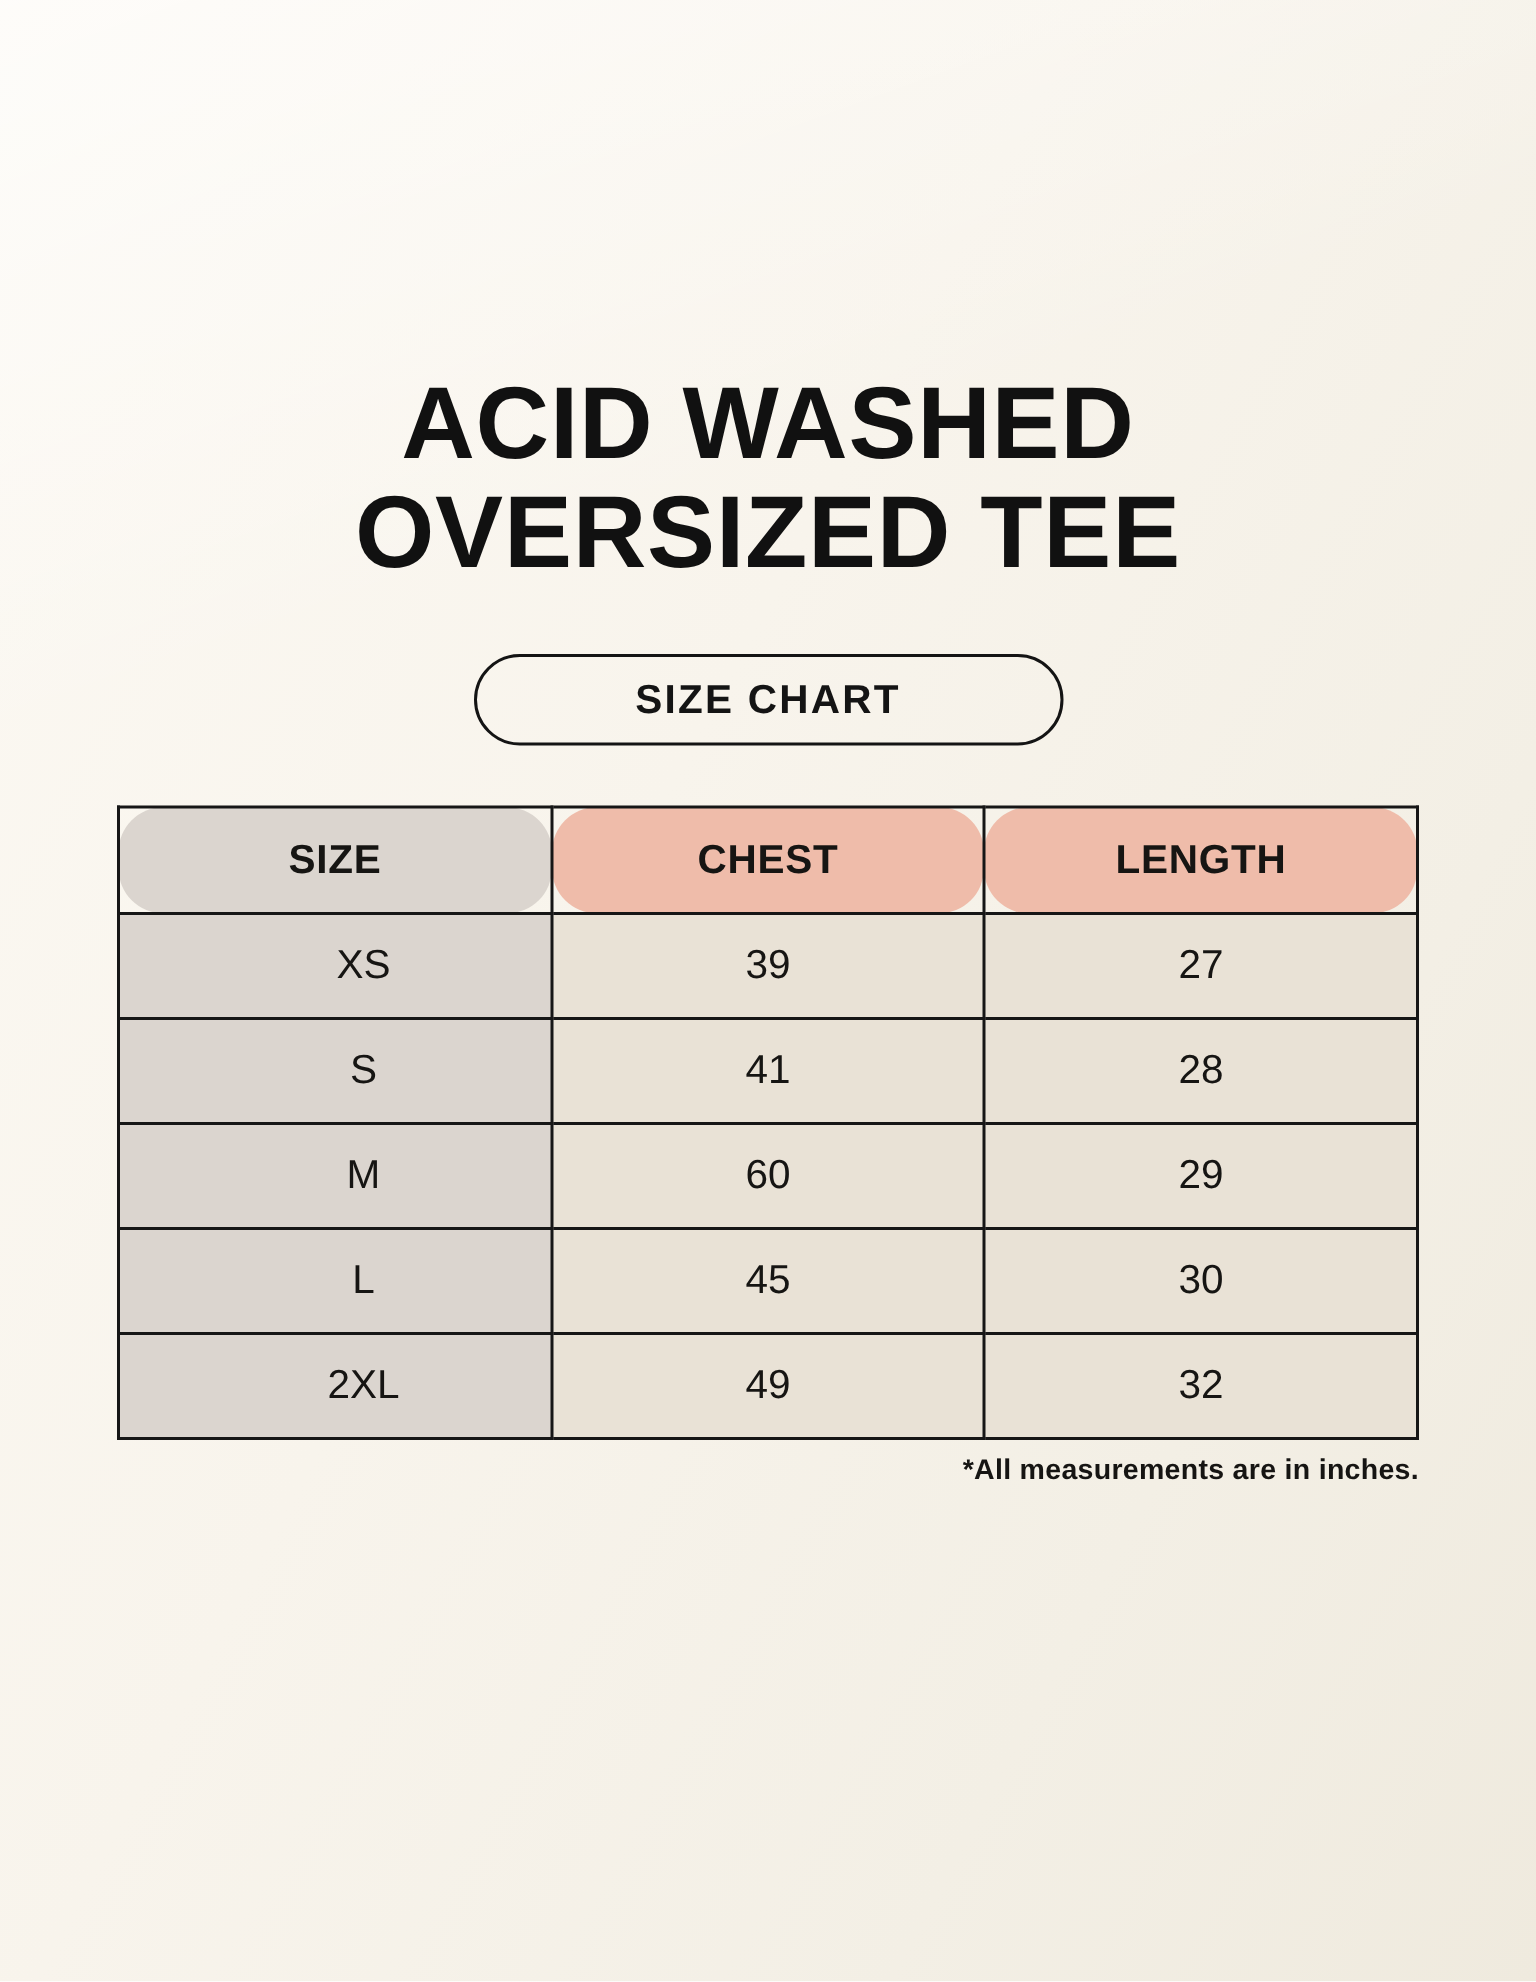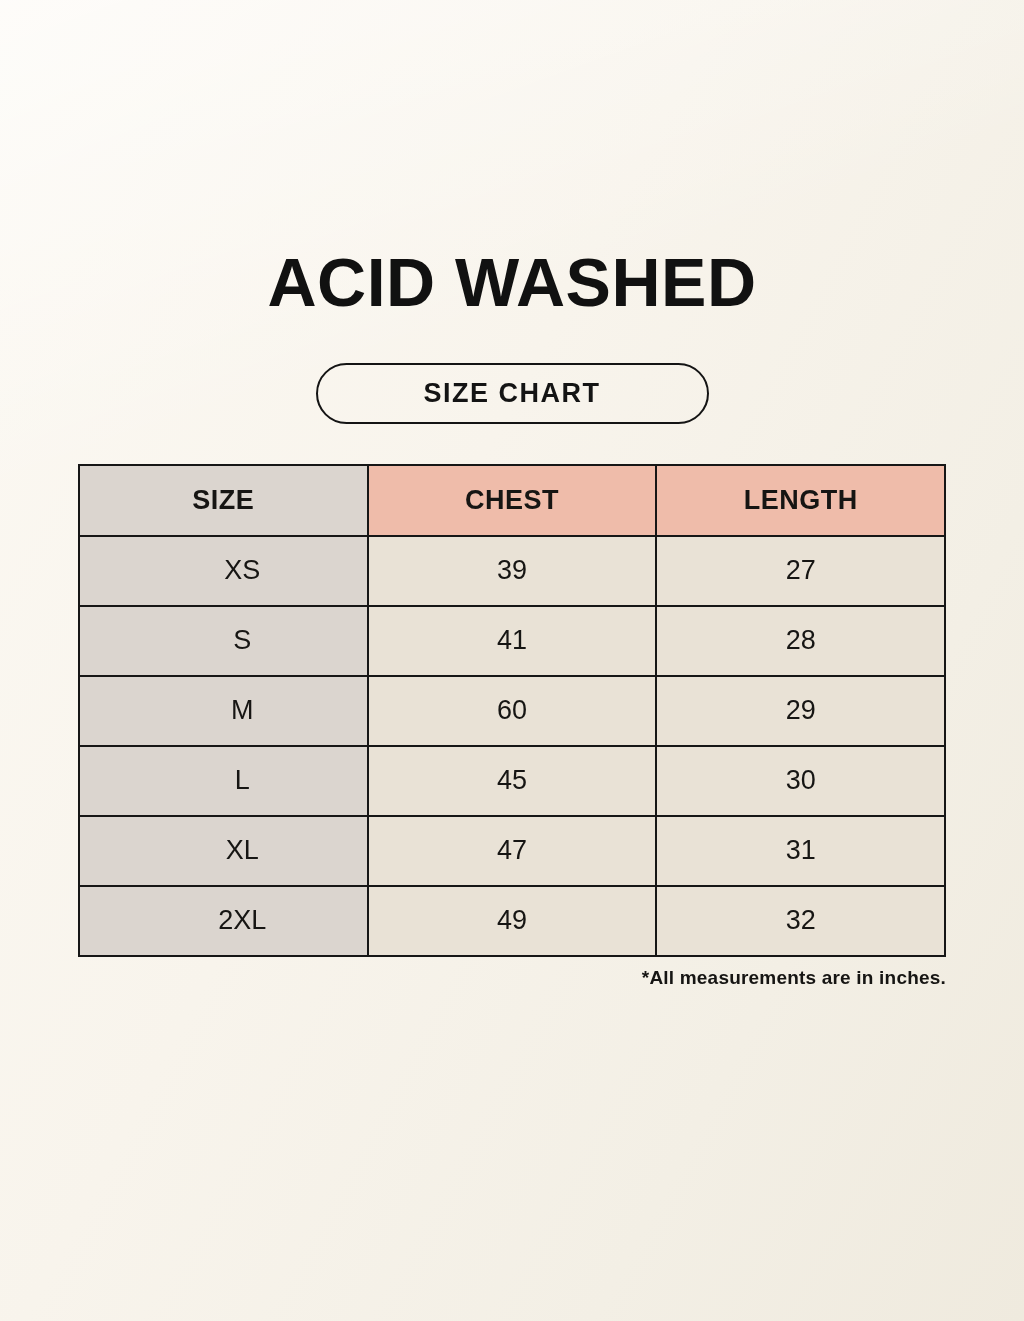--- a/index.html
+++ b/index.html
@@ -53,20 +53,21 @@
   th, td {
     border: 2.5px solid #161616;
     text-align: center;
     vertical-align: middle;
   }
   thead th {
     height: 71px;
     font-size: 27px;
     font-weight: 700;
     letter-spacing: 0.5px;
+    border-radius: 30px;
   }
   tbody td { height: 70px; font-size: 27px; }
   .bg-grey   { background: #dbd5cf; }
   .bg-accent { background: #efbcaa; }
   .bg-data   { background: #e9e2d6; }
   td.cell-size { font-weight: 400; padding-left: 38px; }
   td.cell-data { font-weight: 400; margin-left: 16px; }
   .footnote {
     width: 868px;
     margin: 10px auto 8px;
@@ -77,20 +78,21 @@
     color: #161513;
   }
 </style>
 </head>
 <body>
 
 <div class="canvas">
 
   <div class="title">
     <div>ACID WASHED</div>
+    <div>OVERSIZED TEE</div>
   </div>
 
   <div class="badge">
     <span>SIZE CHART</span>
   </div>
 
   <div class="table-wrap">
     <table>
       <thead>
         <tr>
@@ -114,25 +116,20 @@
           <td class="bg-grey cell-size">M</td>
           <td class="bg-data cell-data">60</td>
           <td class="bg-data cell-data">29</td>
         </tr>
         <tr>
           <td class="bg-grey cell-size">L</td>
           <td class="bg-data cell-data">45</td>
           <td class="bg-data cell-data">30</td>
         </tr>
         <tr>
-          <td class="bg-grey cell-size">XL</td>
-          <td class="bg-data cell-data">47</td>
-          <td class="bg-data cell-data">31</td>
-        </tr>
-        <tr>
           <td class="bg-grey cell-size">2XL</td>
           <td class="bg-data cell-data">49</td>
           <td class="bg-data cell-data">32</td>
         </tr>
       </tbody>
     </table>
   </div>
 
   <div class="footnote">*All measurements are in inches.</div>
 

